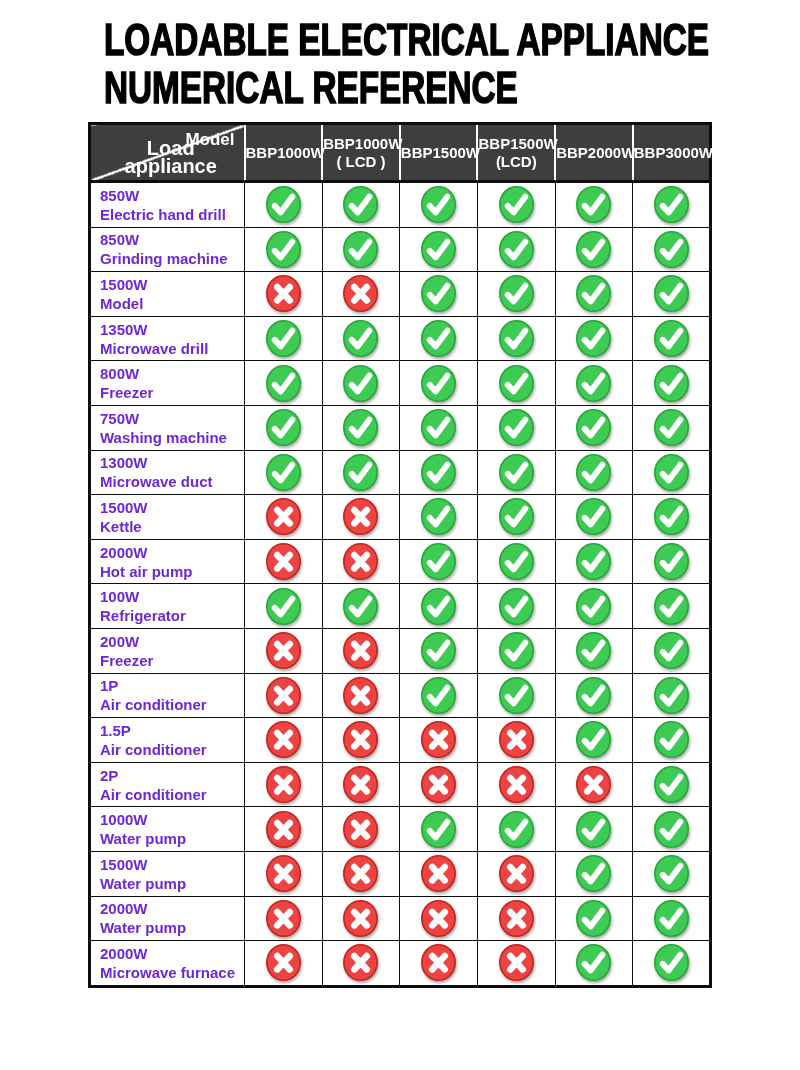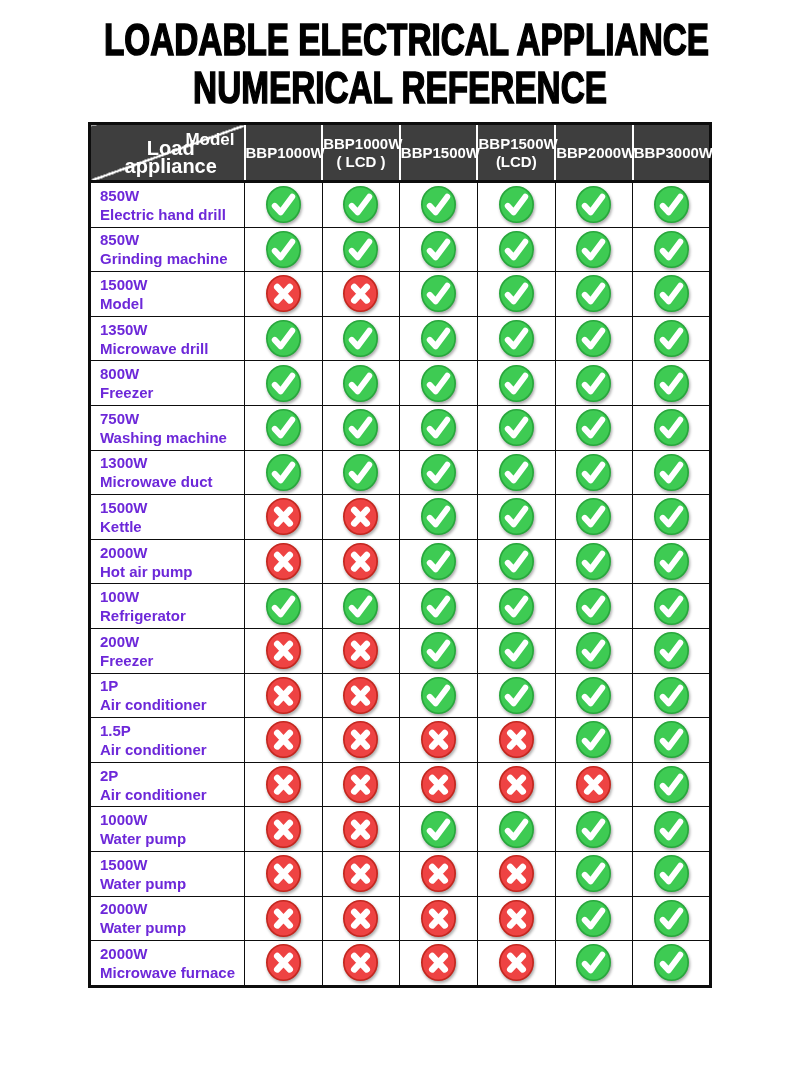--- a/index.html
+++ b/index.html
@@ -2,21 +2,21 @@
 <html style="--header-bg: #3e3e3e;"><head>
 <meta charset="utf-8">
 <style>
   html,body{margin:0;padding:0;}
   body{
     width:800px;height:1070px;background:#ffffff;overflow:hidden;
     font-family:"Liberation Sans",sans-serif;
   }
   
   .title{
-    margin-top:16px;text-align:center;color:#000;
+    margin-top:16px;text-align:left;color:#000;
   }
   .title .line{
     display:block;font-size:45px;line-height:48px;font-weight:bold;
     transform:scaleX(0.74);transform-origin:center;
     -webkit-text-stroke:1.6px #000;
     white-space:nowrap;
   }
   
   .ref-table{
     width:624px;margin:10px auto 0;

